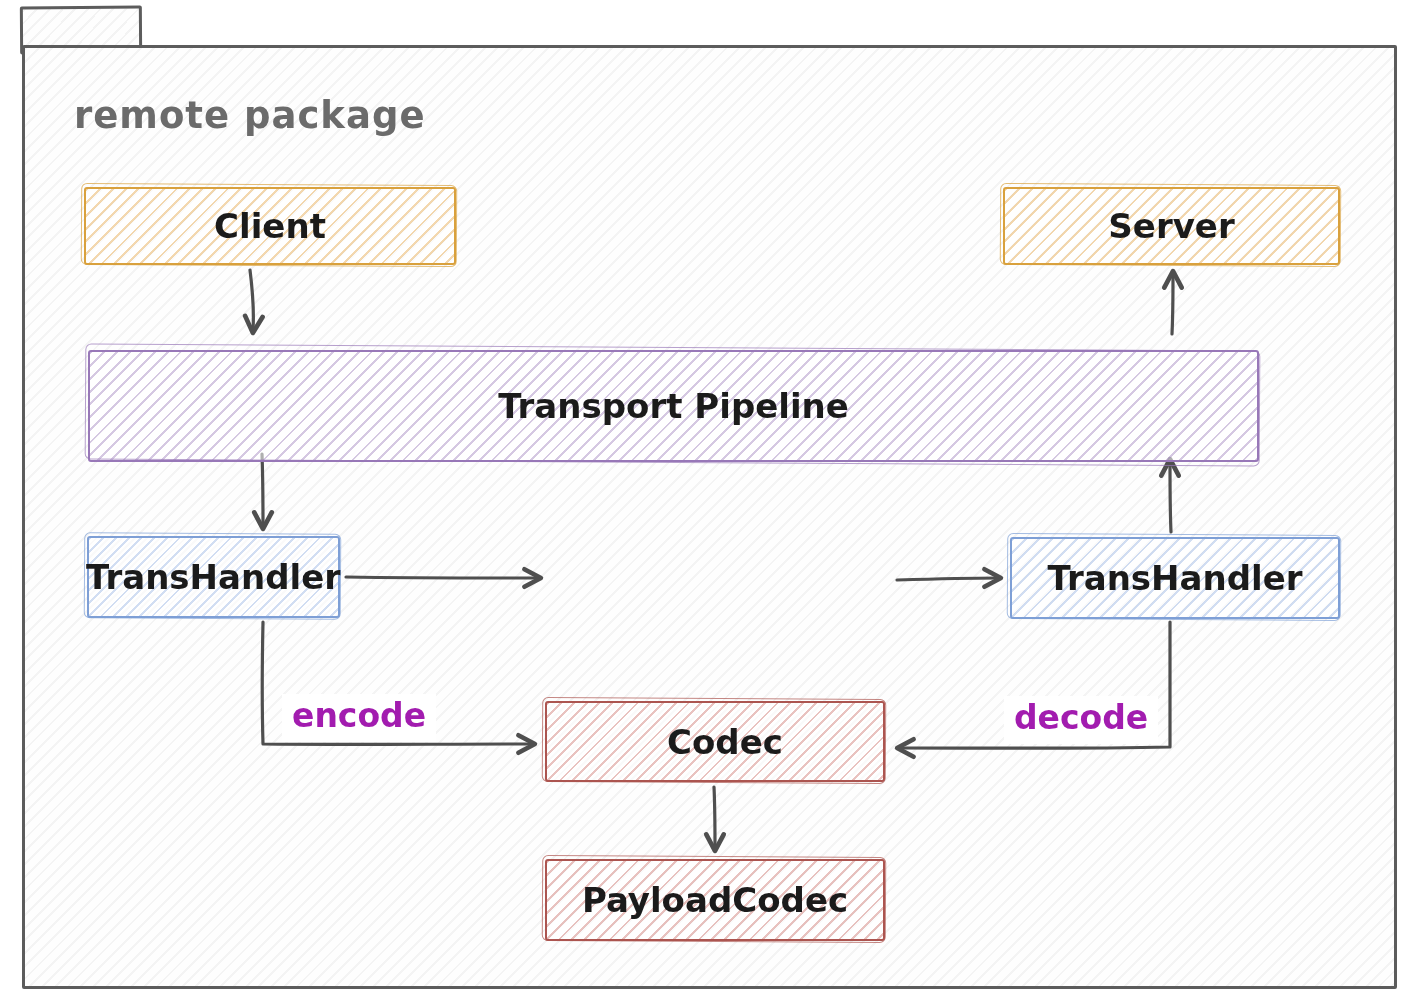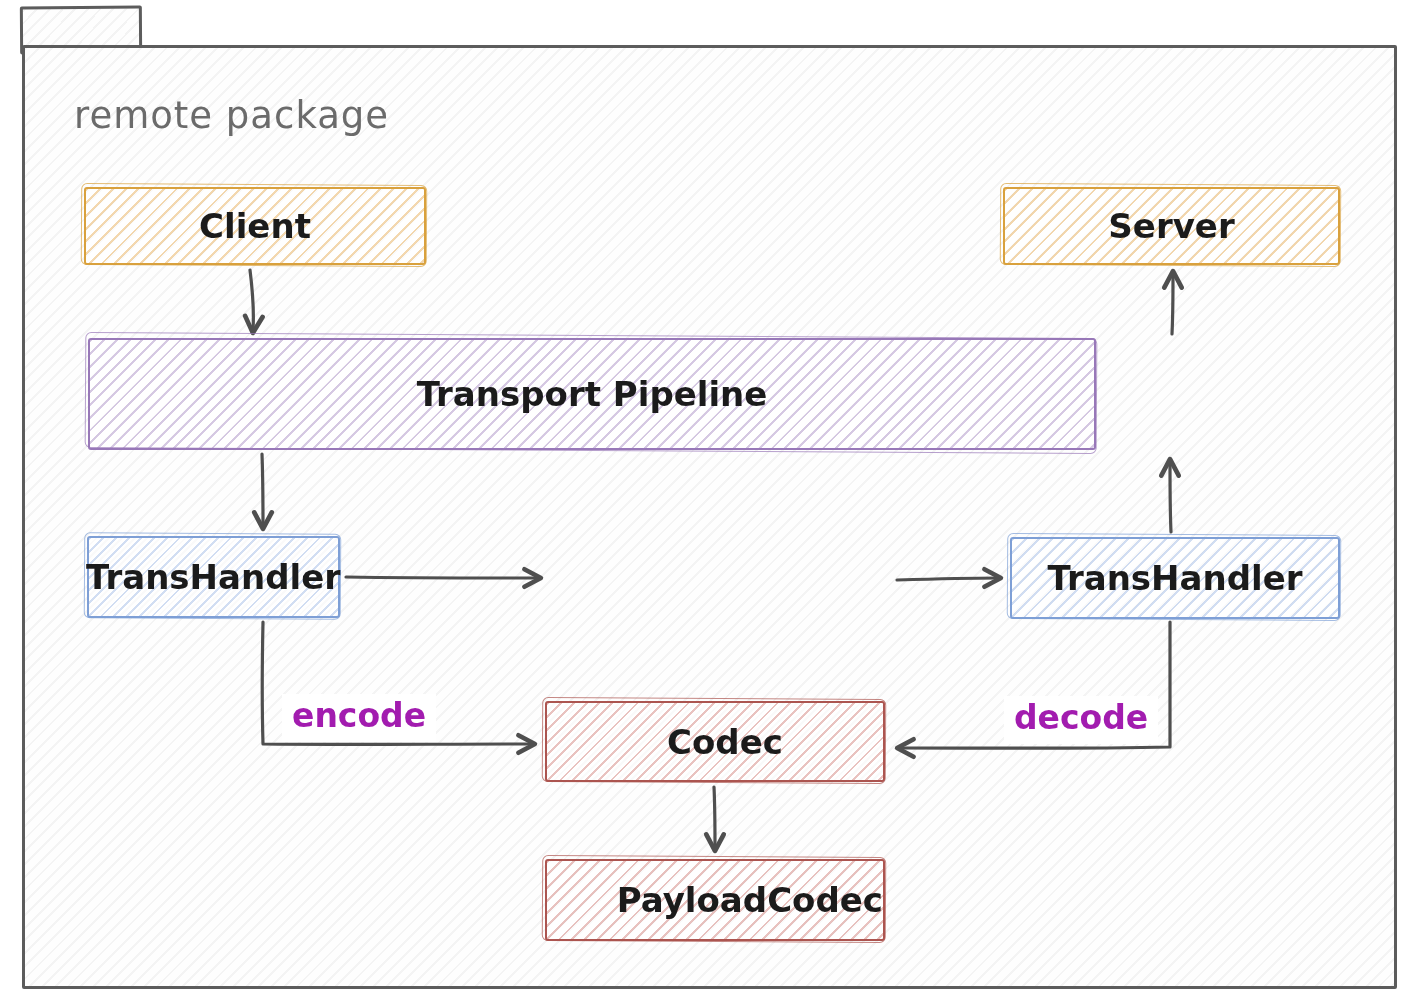--- a/index.html
+++ b/index.html
@@ -31,21 +31,21 @@
     border: 3px solid #5c5c5c;
     border-radius: 2px;
     background:
       repeating-linear-gradient(135deg, rgba(120,120,120,0.075) 0 2px, transparent 2px 9px),
       #fefefe;
   }
   .pkg-title {
     position: absolute;
     left: 74px; top: 94px;
     font-size: 37px;
-    font-weight: 400;
+    font-weight: 700;
     color: #6b6b6b;
     letter-spacing: 1px;
   }
 
   
   .node {
     position: absolute;
     border: 2.6px solid;
     border-radius: 3px;
     display: flex;
@@ -130,45 +130,45 @@
       <path marker-end="url(#arrow)" d="M346,577 C410,578 472,578 538,578"></path>
       <path marker-end="url(#arrow)" d="M897,580 C930,579 964,578 998,578"></path>
       <path marker-end="url(#arrow)" d="M1171,532 C1170,510 1170,484 1170,462"></path>
       <path marker-end="url(#arrow)" d="M1172,334 C1173,314 1173,294 1173,274"></path>
       <path marker-end="url(#arrow)" d="M263,622 C262,668 262,710 263,744 C330,745 435,744 532,744"></path>
       <path marker-end="url(#arrow)" d="M1170,622 C1170,668 1170,712 1170,747 C1085,749 985,748 900,748"></path>
       <path marker-end="url(#arrow)" d="M714,787 C715,808 715,828 715,848"></path>
     </g>
   </svg>
 
-  <div class="node orange" style="left:84px; top:187px; width:342px; height:78px;">
+  <div class="node orange" style="left:84px; top:187px; width:372px; height:78px;">
     <span class="nlabel">Client</span>
   </div>
 
   <div class="node orange" style="left:1003px; top:187px; width:337px; height:78px;">
     <span class="nlabel">Server</span>
   </div>
 
-  <div class="node purple" style="left:88px; top:338px; width:1008px; height:112px;">
+  <div class="node purple" style="left:88px; top:350px; width:1171px; height:112px;">
     <span class="nlabel">Transport Pipeline</span>
   </div>
 
   <div class="node blue" style="left:87px; top:536px; width:253px; height:82px;">
     <span class="nlabel">TransHandler</span>
   </div>
 
 
   <div class="node blue" style="left:1010px; top:537px; width:330px; height:82px;">
     <span class="nlabel">TransHandler</span>
   </div>
 
   <div class="node red" style="left:545px; top:701px; width:340px; height:81px;padding-left:20px;">
     <span class="nlabel">Codec</span>
   </div>
 
-  <div class="node red" style="left:545px; top:859px; width:340px; height:82px;justify-content:flex-end;">
+  <div class="node red" style="left:545px; top:859px; width:340px; height:82px;">
     <span class="nlabel">PayloadCodec</span>
   </div>
 
   <div class="edge-label" style="left:282px; top:694px;">encode</div>
   <div class="edge-label" style="left:1004px; top:696px;">decode</div>
 
 </div>
 
 </body></html>

